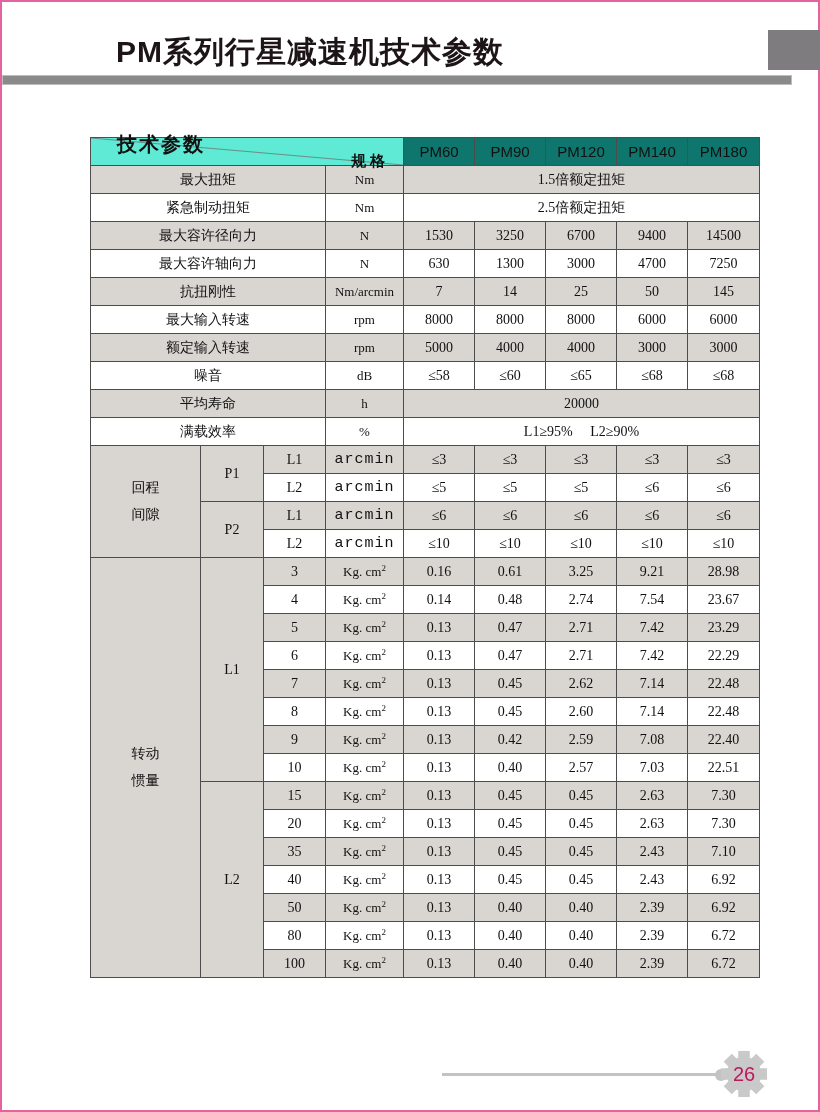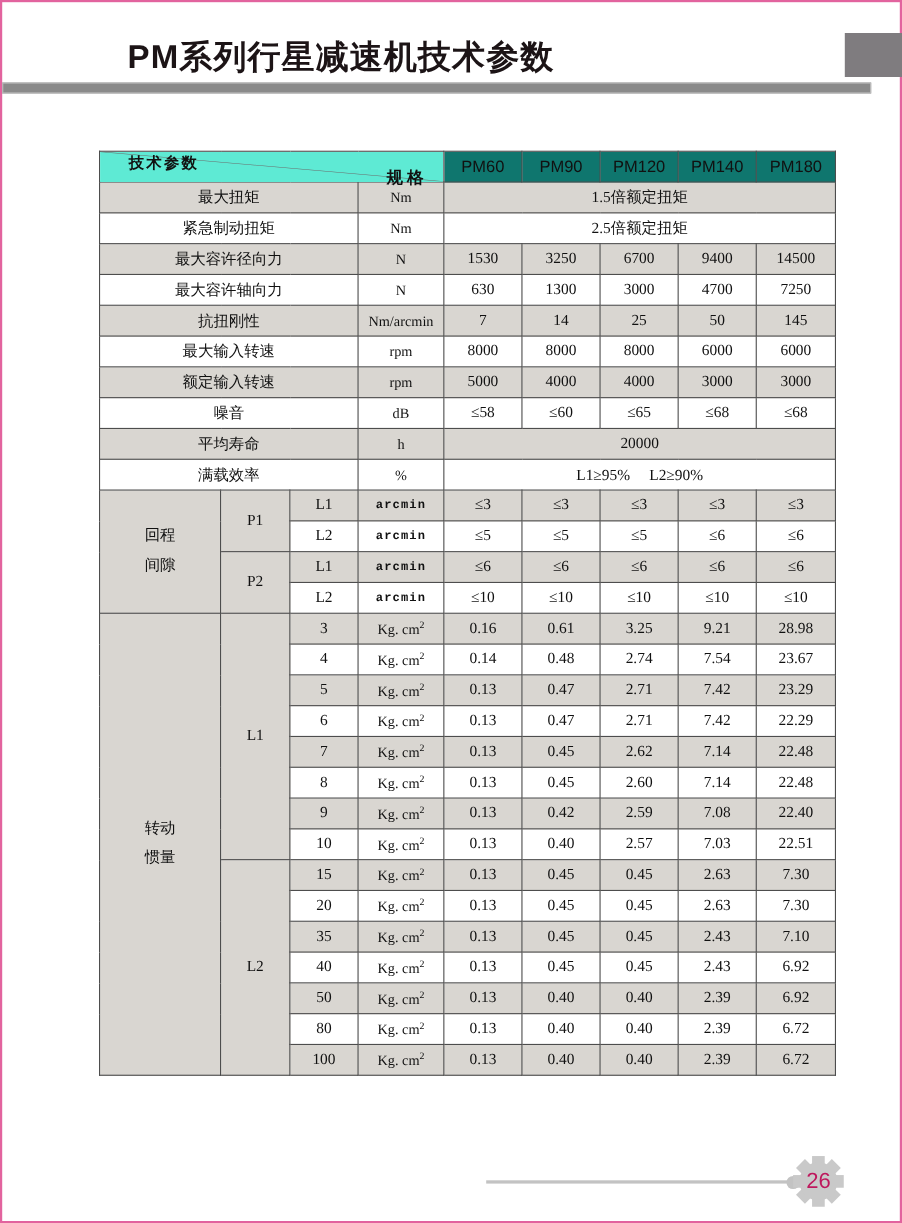--- a/index.html
+++ b/index.html
@@ -21,35 +21,35 @@
   table.spec td, table.spec th { border: 1px solid #4d4d4d; padding: 0;
     text-align: center; vertical-align: middle; color: #111; }
   table.spec tr { height: 28px; }
   tr.hdr { height: 61px; }
   tr.shaded td { background: #d9d6d1; }
   td.white { background: #ffffff; }
 
   td.label { font-family: "Liberation Serif", serif; font-size: 14px;
     padding-right: 66px; font-weight: 400; }
   td.unit  { font-family: "Liberation Serif", serif; font-size: 13px; }
-  td.unit.mono { font-family: "Liberation Mono", monospace; font-size: 11px; letter-spacing: 1px; font-weight: bold; }
+  td.unit.mono { font-family: "Liberation Mono", monospace; font-size: 15px; letter-spacing: 1px; }
   td.val   { font-family: "Liberation Serif", serif; font-size: 14px; }
   td.sub   { font-family: "Liberation Serif", serif; font-size: 14px; }
   td.section { font-family: Liberation Mono, monospace; font-size: 14px;
     white-space: pre-line; line-height: 1.9; font-weight: 500; }
   td sup { font-size: 9px; vertical-align: super; }
 
   th.model { font-family: "Liberation Sans", sans-serif; font-size: 15px;
     font-weight: 400; background: #0f766e; }
   th.corner { position: relative; background: #5eead4; font-weight: 700; padding: 0; }
   th.corner svg { position: absolute; inset: 0; width: 100%; height: 100%; }
   .corner-spec { position: absolute; top: 14px; right: 18px;
     font-family: "Liberation Serif", serif; font-size: 15px; font-weight: 700; }
   .corner-param { position: absolute; bottom: 7px; left: 26px;
-    font-family: "Liberation Serif", serif; font-size: 14px; font-weight: 700;
+    font-family: "Liberation Serif", serif; font-size: 20px; font-weight: 700;
     letter-spacing: 2px; }
 
   .footer-rule { position: absolute; left: 440px; top: 1071px; width: 274px; height: 3px;
     background: #c3c3c3; }
   .footer-dot { position: absolute; left: 713px; top: 1067px; width: 12px; height: 12px;
     border-radius: 50%; background: #c3c3c3; }
   .gear-badge { position: absolute; left: 718px; top: 1048px; width: 48px; height: 48px; }
   .gear-badge svg { position: absolute; inset: 0; }
   .gear-num { position: absolute; inset: 0; display: flex; align-items: center;
     justify-content: center; font-family: "Liberation Sans", sans-serif;

